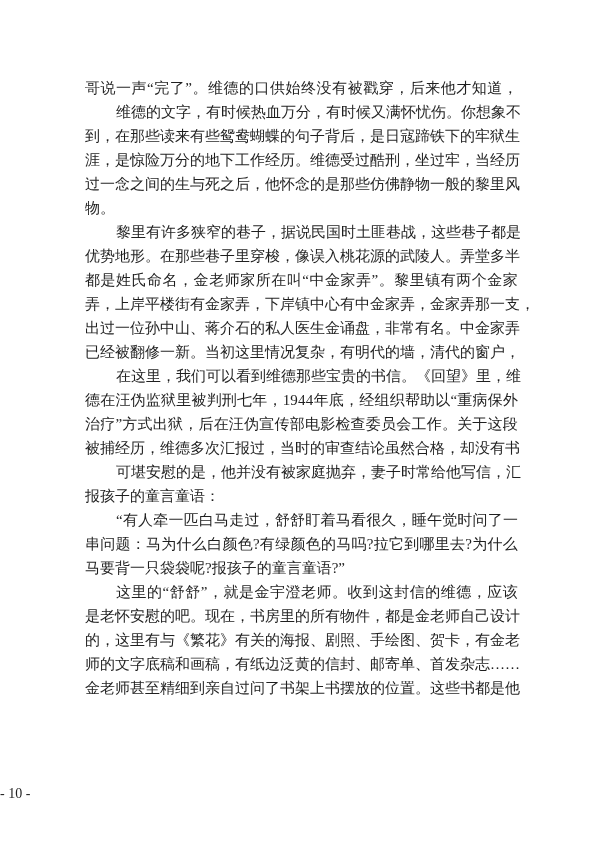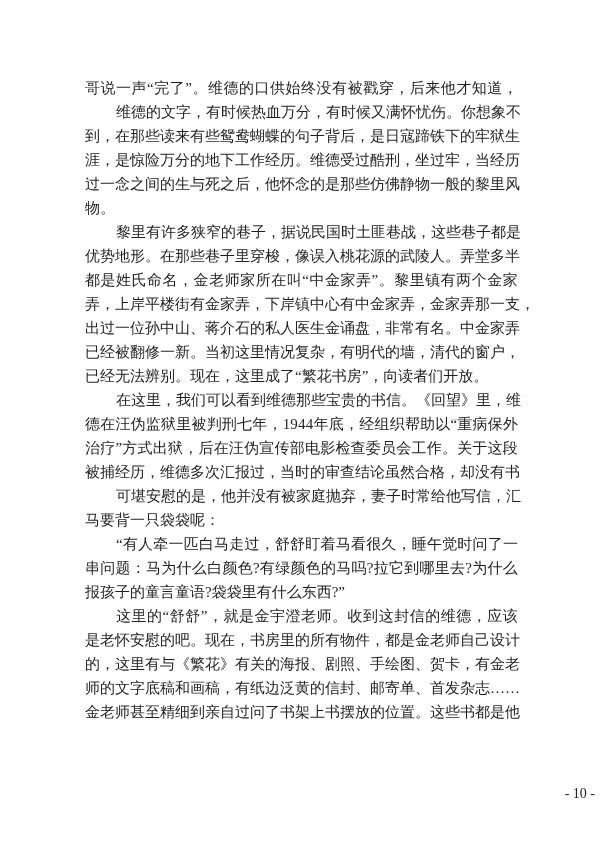--- a/index.html
+++ b/index.html
@@ -42,24 +42,23 @@
     display: inline-block;
   }
   .line.indent {
     padding-left: 31px;
   }
   .footer {
     position: absolute;
     top: 784px;
     left: 0;
     width: 569px;
-    text-align: right;
+    text-align: left;
     font-size: 14px;
     line-height: 20px;
-    padding-left: 26px;
   }
 </style>
 </head>
 <body style="background: rgb(255, 255, 255); color: rgb(31, 31, 31);">
 
 <div class="page">
   <div class="text-block">
       <div class="line justify">
         <span>哥</span>
         <span>说</span>
@@ -392,21 +391,20 @@
         <span>的</span>
         <span>墙</span>
         <span>，</span>
         <span>清</span>
         <span>代</span>
         <span>的</span>
         <span>窗</span>
         <span>户</span>
         <span>，</span>
       </div>
-      <div class="line">已经无法辨别。现在，这里成了“繁花书房”，向读者们开放。</div>
       <div class="line justify indent">
         <span>在</span>
         <span>这</span>
         <span>里</span>
         <span>，</span>
         <span>我</span>
         <span>们</span>
         <span>可</span>
         <span>以</span>
         <span>看</span>
@@ -547,21 +545,21 @@
         <span>子</span>
         <span>时</span>
         <span>常</span>
         <span>给</span>
         <span>他</span>
         <span>写</span>
         <span>信</span>
         <span>，</span>
         <span>汇</span>
       </div>
-      <div class="line">马要背一只袋袋呢：</div>
+      <div class="line">报孩子的童言童语：</div>
       <div class="line justify indent">
         <span>“</span>
         <span>有</span>
         <span>人</span>
         <span>牵</span>
         <span>一</span>
         <span>匹</span>
         <span>白</span>
         <span>马</span>
         <span>走</span>
@@ -609,21 +607,21 @@
         <span>它</span>
         <span>到</span>
         <span>哪</span>
         <span>里</span>
         <span>去</span>
         <span>?</span>
         <span>为</span>
         <span>什</span>
         <span>么</span>
       </div>
-      <div class="line">报孩子的童言童语?袋袋里有什么东西?”</div>
+      <div class="line">马要背一只袋袋呢?报孩子的童言童语?”</div>
       <div class="line justify indent">
         <span>这</span>
         <span>里</span>
         <span>的</span>
         <span>“</span>
         <span>舒</span>
         <span>舒</span>
         <span>”</span>
         <span>，</span>
         <span>就</span>

